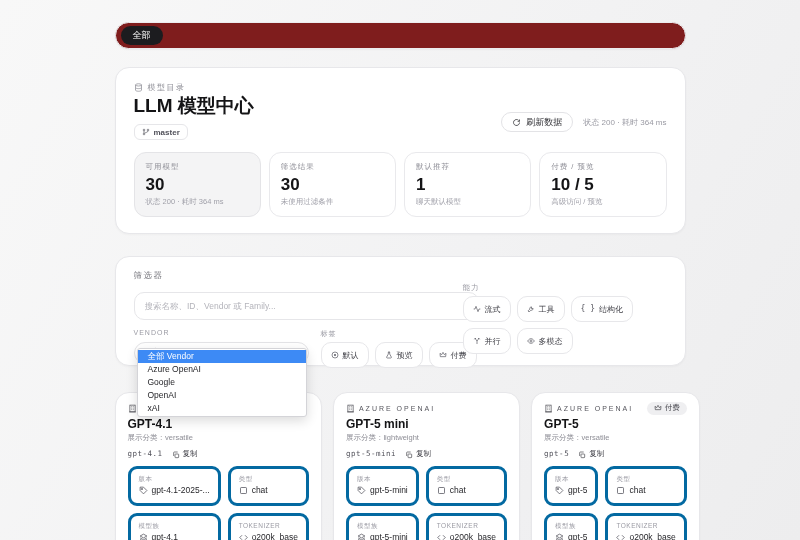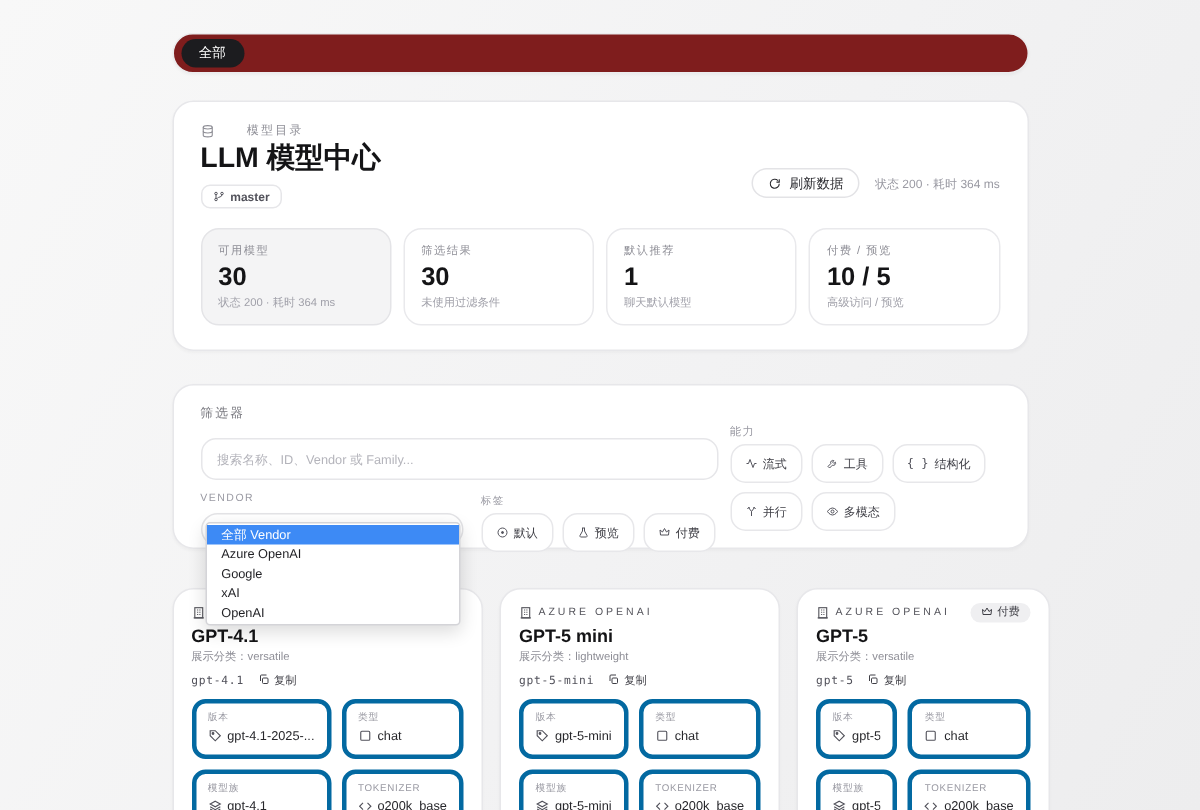--- a/index.html
+++ b/index.html
@@ -25,21 +25,21 @@
   }
 
   
   .card {
     background:#fff; border:1px solid #e7e7ea; border-radius:14px;
     box-shadow:0 1px 2px rgba(17,17,17,.03);
   }
 
   
   .header-card { padding:14px 18px 16px; margin-bottom:22px; position:relative; }
-  .eyebrow { display:flex; align-items:flex-end; gap:22px; font-size:8px; letter-spacing:1.5px;
+  .eyebrow { display:flex; align-items:center; gap:5px; font-size:8px; letter-spacing:1.5px;
              color:#8e8e96; height:10px; margin-bottom:3px; }
   .page-title { font-size:19px; font-weight:700; line-height:22px; margin-bottom:5px; color:#141416; }
   .badge-branch {
     display:inline-flex; align-items:center; gap:4px; height:16px; padding:0 7px;
     border:1px solid #e6e6e9; border-radius:6px; font-size:8px; color:#52525b; background:#fff;font-weight:bold;
   }
   .header-right { position:absolute; right:18px; top:44px; display:flex; align-items:center; gap:10px; }
   .btn-refresh {
     display:inline-flex; align-items:center; gap:5px; height:20px; padding:0 10px;
     border:1px solid #e3e3e6; border-radius:10px; background:#fff; font-size:9px; color:#2b2b30;
@@ -70,21 +70,21 @@
     display:flex; align-items:center; padding:0 10px; font-size:8.5px; color:#2b2b30;
     position:relative; cursor:pointer;
   }
   .select .chev { position:absolute; right:8px; color:#6b6b72; }
   .pill-row { display:flex; gap:6px; flex-wrap:wrap; row-gap:6px; }
   .pill {
     display:inline-flex; align-items:center; gap:4px; height:20px; padding:12px 9px;
     border:1px solid #e7e7ea; border-radius:10px; background:#fff; font-size:8px; color:#3f3f46;
     font-family:inherit; cursor:pointer;
   }
-  .caps-block { position:absolute; right:0; top:26px; width:198px; }
+  .caps-block { position:absolute; right:24px; top:26px; width:198px; }
 
   
   .dropdown {
     position:absolute; left:22px; top:348px; width:170px; z-index:40; background:#fff;
     border:1px solid #d4d4d8; border-radius:3px; box-shadow:0 4px 12px rgba(0,0,0,.14);
     padding:1px 0; 
   }
   .dd-item { height:13px; line-height:13px; padding-left:10px; font-size:8.5px; color:#1f1f23; cursor:pointer; }
   .dd-item.selected { color:#fff; }
 
@@ -95,21 +95,21 @@
   .vendor-name { display:inline-flex; align-items:center; gap:4px; font-size:7px; letter-spacing:2px;
                  color:#55555c; text-transform:uppercase; }
   .paid-badge {
     display:inline-flex; align-items:center; gap:3px; height:13px; padding:0 7px;
     background:#efeff1; border-radius:7px; font-size:7.5px; color:#3f3f46;
   }
   .model-name { font-size:12px; font-weight:700; line-height:13px; margin-top:5px; color:#141416; }
   .model-cat { font-size:7.5px; color:#8e8e96; line-height:9px; margin-top:2px; }
   .id-row { display:flex; align-items:center; gap:9px; margin-top:6px; height:11px; }
   .model-id { font-family:"DejaVu Sans Mono", monospace; font-size:7.5px; color:#52525b; letter-spacing:.5px; }
-  .copy-btn { display:inline-flex; align-items:flex-start; gap:3px; border:none; background:none;
+  .copy-btn { display:inline-flex; align-items:flex-end; gap:3px; border:none; background:none;
               font-size:7.5px; color:#3f3f46; font-family:Liberation Sans, sans-serif; cursor:pointer; }
   .cells { display:grid; grid-template-columns:1fr 1fr; gap:7px; margin-top:7px; }
   .cell { border:3px solid #0369a1; border-radius:9px; padding:6px 8px 7px; background:#fff; }
   .cell-label { font-size:6.5px; letter-spacing:.5px; color:#9a9aa3; line-height:7px; }
   .cell-value { display:flex; align-items:center; gap:4px; margin-top:3px; font-size:8.5px;
                 color:#27272b; line-height:11px; white-space:nowrap; overflow:hidden; }
 
   
   .ic { display:inline-flex; flex:none; }
   .ic svg { width:100%; height:100%; }
@@ -274,22 +274,22 @@
           <span>多模态</span>
         </button>
       </div>
     </div>
   </section>
 
   <div class="dropdown">
     <div class="dd-item selected" style="background: rgb(61, 138, 245);">全部 Vendor</div>
     <div class="dd-item">Azure OpenAI</div>
     <div class="dd-item">Google</div>
+    <div class="dd-item">OpenAI</div>
     <div class="dd-item">xAI</div>
-    <div class="dd-item">OpenAI</div>
   </div>
 
   <section class="models">
 
     <article class="card model-card">
       <div class="vendor-row-m">
         <span class="vendor-name">
           <span class="ic i9">
             <svg viewBox="0 0 24 24" fill="none" stroke="#55555c" stroke-width="2">
                 <rect x="5" y="3" width="14" height="18"></rect>

